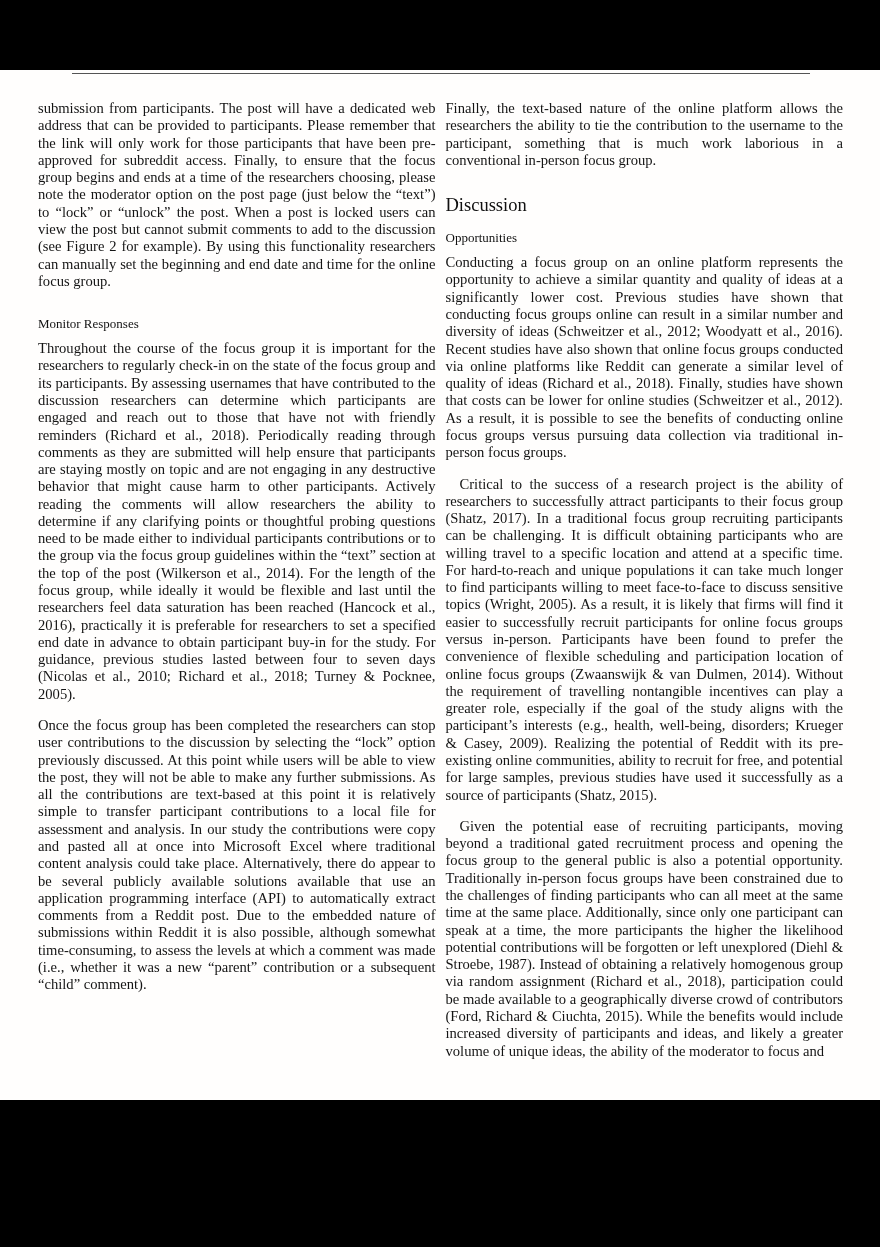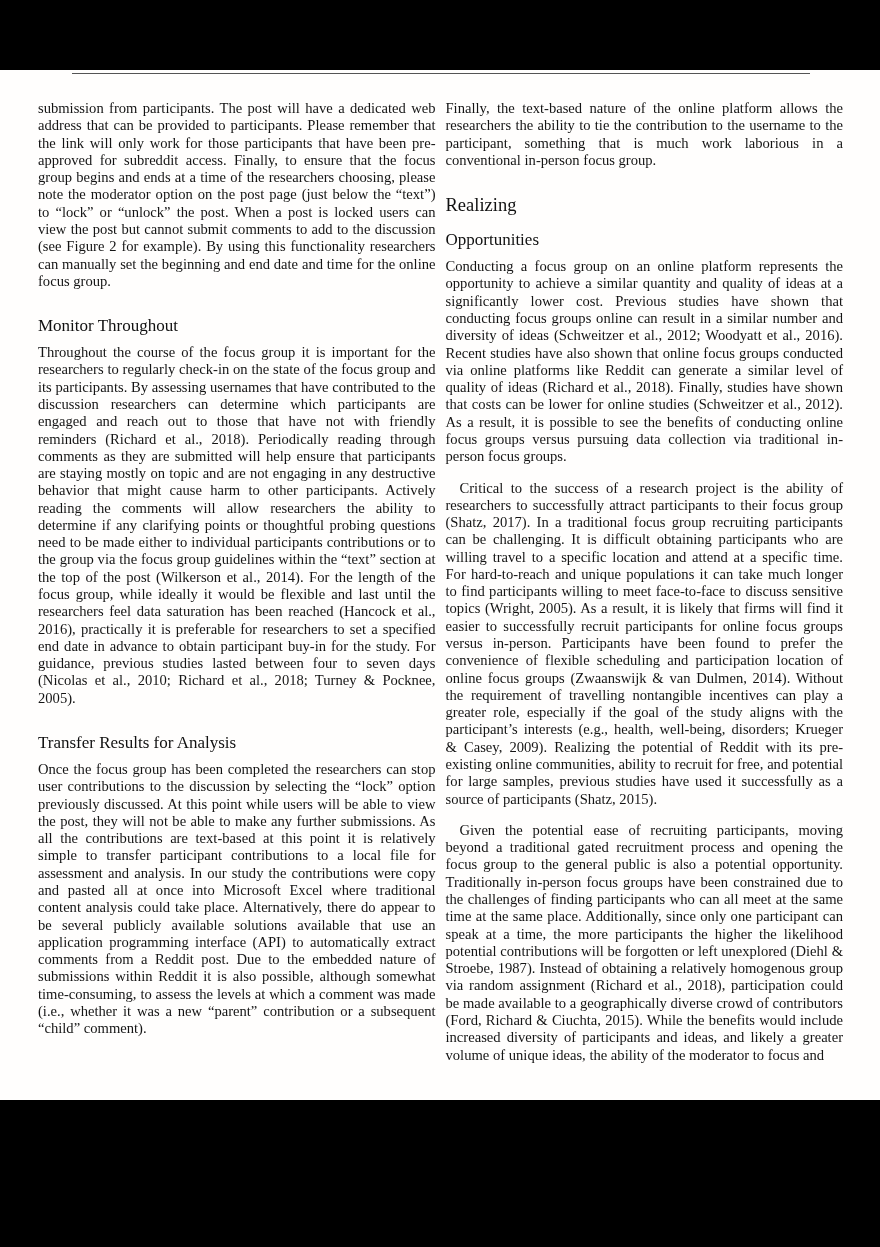--- a/index.html
+++ b/index.html
@@ -40,52 +40,51 @@
   }
   .body-text + .body-text { margin-top: 14px; }
   .indent { text-indent: 14px; }
   .h-section {
     font-size: 18.5px;
     font-weight: 400;
     margin: 26px 0 8px 0;
     color: #111;
   }
   .h-sub {
-    font-size: 17px;
+    font-size: 13px;
     font-weight: 400;
     margin: 26px 0 8px 0;
     color: #111;
   }
   .h-sub.tight { margin-top: 14px; }
 </style>
 </head>
 <body>
 
 <div class="page">
   <div class="bar-top"></div>
 
   <div class="sheet">
     <div class="rule"></div>
 
     <div class="columns">
 
       <div class="col">
         <p class="body-text">submission from participants. The post will have a dedicated web address that can be provided to participants. Please remember that the link will only work for those participants that have been pre-approved for subreddit access. Finally, to ensure that the focus group begins and ends at a time of the researchers choosing, please note the moderator option on the post page (just below the “text”) to “lock” or “unlock” the post. When a post is locked users can view the post but cannot submit comments to add to the discussion (see Figure 2 for example). By using this functionality researchers can manually set the beginning and end date and time for the online focus group.</p>
 
-        <h3 class="h-sub">Monitor Throughout</h3>
+        <h3 class="h-sub">Monitor Responses</h3>
         <p class="body-text">Throughout the course of the focus group it is important for the researchers to regularly check-in on the state of the focus group and its participants. By assessing usernames that have contributed to the discussion researchers can determine which participants are engaged and reach out to those that have not with friendly reminders (Richard et al., 2018). Periodically reading through comments as they are submitted will help ensure that participants are staying mostly on topic and are not engaging in any destructive behavior that might cause harm to other participants. Actively reading the comments will allow researchers the ability to determine if any clarifying points or thoughtful probing questions need to be made either to individual participants contributions or to the group via the focus group guidelines within the “text” section at the top of the post (Wilkerson et al., 2014). For the length of the focus group, while ideally it would be flexible and last until the researchers feel data saturation has been reached (Hancock et al., 2016), practically it is preferable for researchers to set a specified end date in advance to obtain participant buy-in for the study. For guidance, previous studies lasted between four to seven days (Nicolas et al., 2010; Richard et al., 2018; Turney &amp; Pocknee, 2005).</p>
 
-        <h3 class="h-sub">Transfer Results for Analysis</h3>
         <p class="body-text">Once the focus group has been completed the researchers can stop user contributions to the discussion by selecting the “lock” option previously discussed. At this point while users will be able to view the post, they will not be able to make any further submissions. As all the contributions are text-based at this point it is relatively simple to transfer participant contributions to a local file for assessment and analysis. In our study the contributions were copy and pasted all at once into Microsoft Excel where traditional content analysis could take place. Alternatively, there do appear to be several publicly available solutions available that use an application programming interface (API) to automatically extract comments from a Reddit post. Due to the embedded nature of submissions within Reddit it is also possible, although somewhat time-consuming, to assess the levels at which a comment was made (i.e., whether it was a new “parent” contribution or a subsequent “child” comment).</p>
       </div>
 
       <div class="col">
         <p class="body-text">Finally, the text-based nature of the online platform allows the researchers the ability to tie the contribution to the username to the participant, something that is much work laborious in a conventional in-person focus group.</p>
 
-        <h2 class="h-section">Realizing</h2>
+        <h2 class="h-section">Discussion</h2>
 
         <h3 class="h-sub tight">Opportunities</h3>
 
         <p class="body-text">Conducting a focus group on an online platform represents the opportunity to achieve a similar quantity and quality of ideas at a significantly lower cost. Previous studies have shown that conducting focus groups online can result in a similar number and diversity of ideas (Schweitzer et al., 2012; Woodyatt et al., 2016). Recent studies have also shown that online focus groups conducted via online platforms like Reddit can generate a similar level of quality of ideas (Richard et al., 2018). Finally, studies have shown that costs can be lower for online studies (Schweitzer et al., 2012). As a result, it is possible to see the benefits of conducting online focus groups versus pursuing data collection via traditional in-person focus groups.</p>
         <p class="body-text indent">Critical to the success of a research project is the ability of researchers to successfully attract participants to their focus group (Shatz, 2017). In a traditional focus group recruiting participants can be challenging. It is difficult obtaining participants who are willing travel to a specific location and attend at a specific time. For hard-to-reach and unique populations it can take much longer to find participants willing to meet face-to-face to discuss sensitive topics (Wright, 2005). As a result, it is likely that firms will find it easier to successfully recruit participants for online focus groups versus in-person. Participants have been found to prefer the convenience of flexible scheduling and participation location of online focus groups (Zwaanswijk &amp; van Dulmen, 2014). Without the requirement of travelling nontangible incentives can play a greater role, especially if the goal of the study aligns with the participant’s interests (e.g., health, well-being, disorders; Krueger &amp; Casey, 2009). Realizing the potential of Reddit with its pre-existing online communities, ability to recruit for free, and potential for large samples, previous studies have used it successfully as a source of participants (Shatz, 2015).</p>
         <p class="body-text indent">Given the potential ease of recruiting participants, moving beyond a traditional gated recruitment process and opening the focus group to the general public is also a potential opportunity. Traditionally in-person focus groups have been constrained due to the challenges of finding participants who can all meet at the same time at the same place. Additionally, since only one participant can speak at a time, the more participants the higher the likelihood potential contributions will be forgotten or left unexplored (Diehl &amp; Stroebe, 1987). Instead of obtaining a relatively homogenous group via random assignment (Richard et al., 2018), participation could be made available to a geographically diverse crowd of contributors (Ford, Richard &amp; Ciuchta, 2015). While the benefits would include increased diversity of participants and ideas, and likely a greater volume of unique ideas, the ability of the moderator to focus and</p>
       </div>
 
     </div>
   </div>

